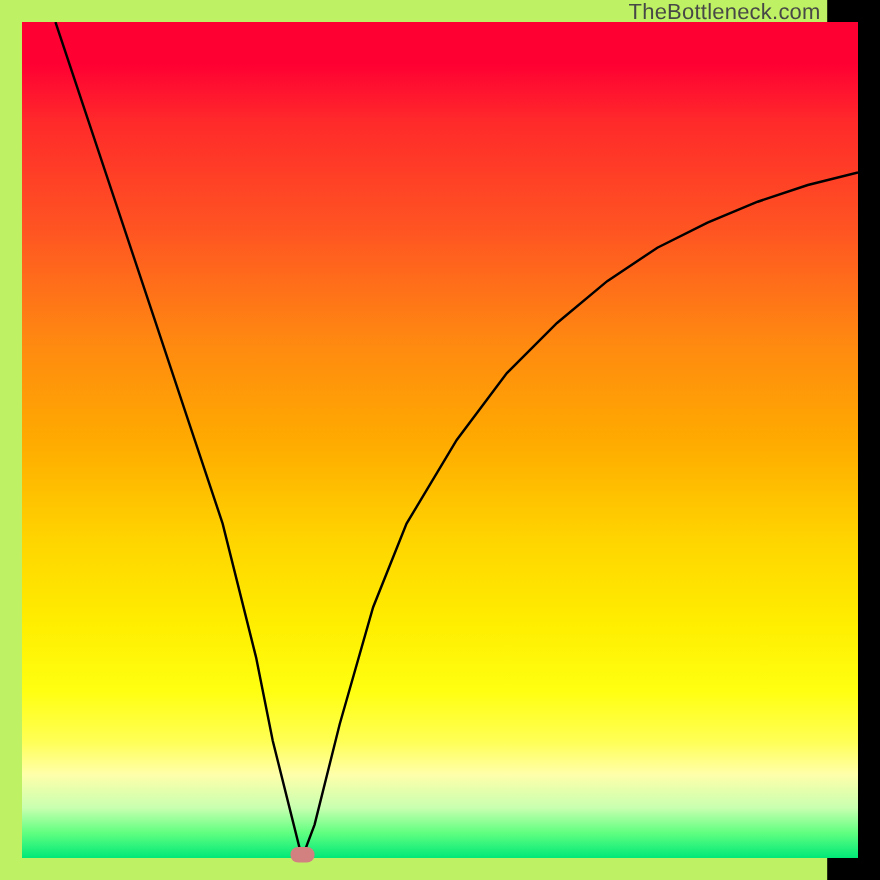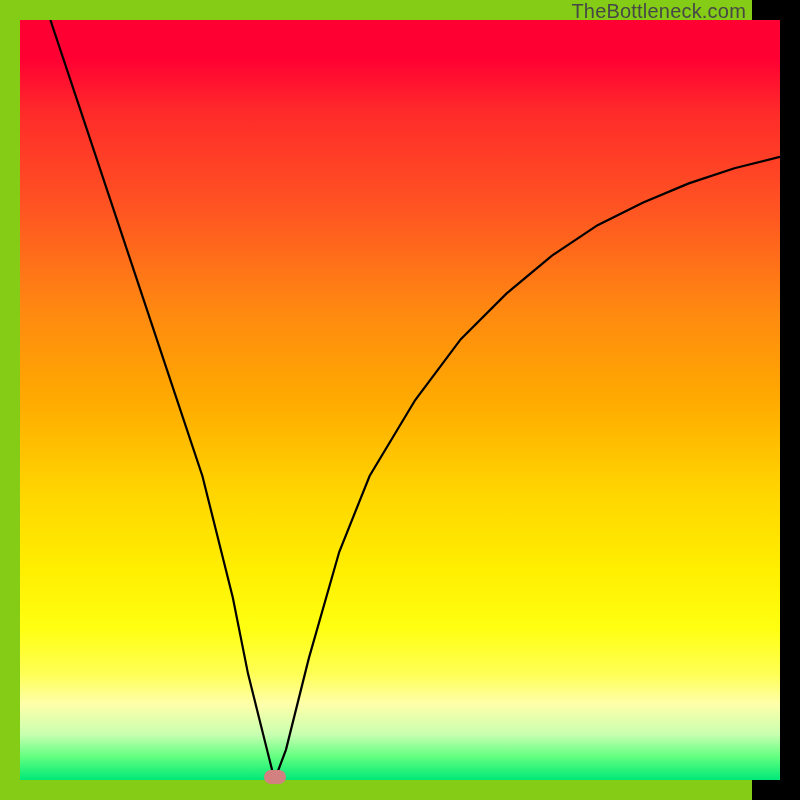--- a/index.html
+++ b/index.html
@@ -1,20 +1,20 @@
 <!DOCTYPE html>
 <html><head>
 <meta charset="utf-8">
 <style>
   * { margin: 0; padding: 0; box-sizing: border-box; }
   html, body { width: 800px; height: 800px; overflow: hidden; background: #000; }
   .frame {
     width: 752px;
     height: 800px;
-    background: #84cc16;
+    background: #bef264;
     position: relative;
   }
   .plot-area {
     position: absolute;
     left: 20px;
     top: 20px;
     width: 760px;
     height: 760px;
     background: linear-gradient(to bottom,
       #ff0033 0%,

